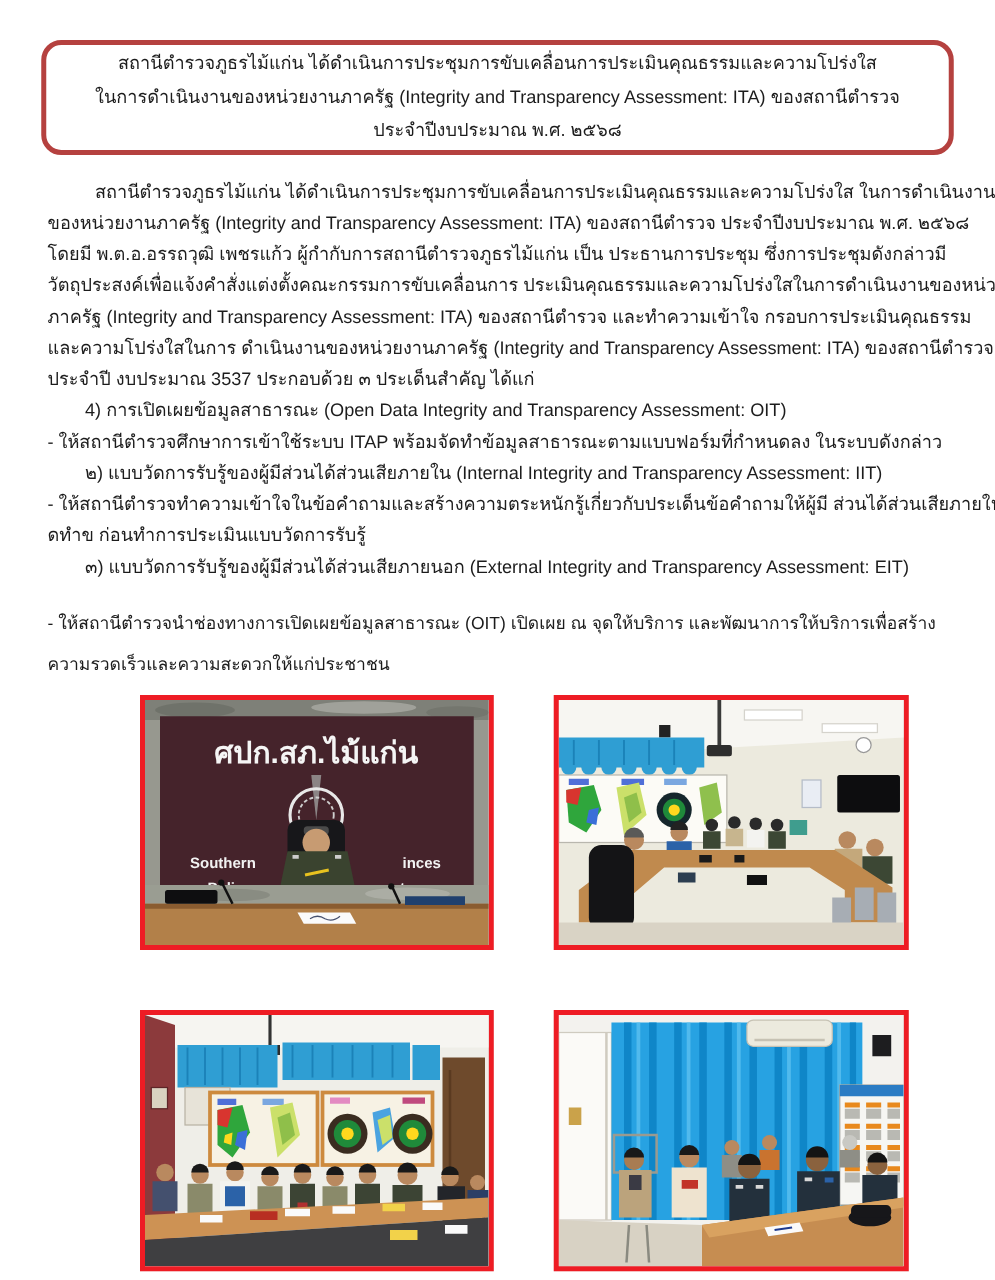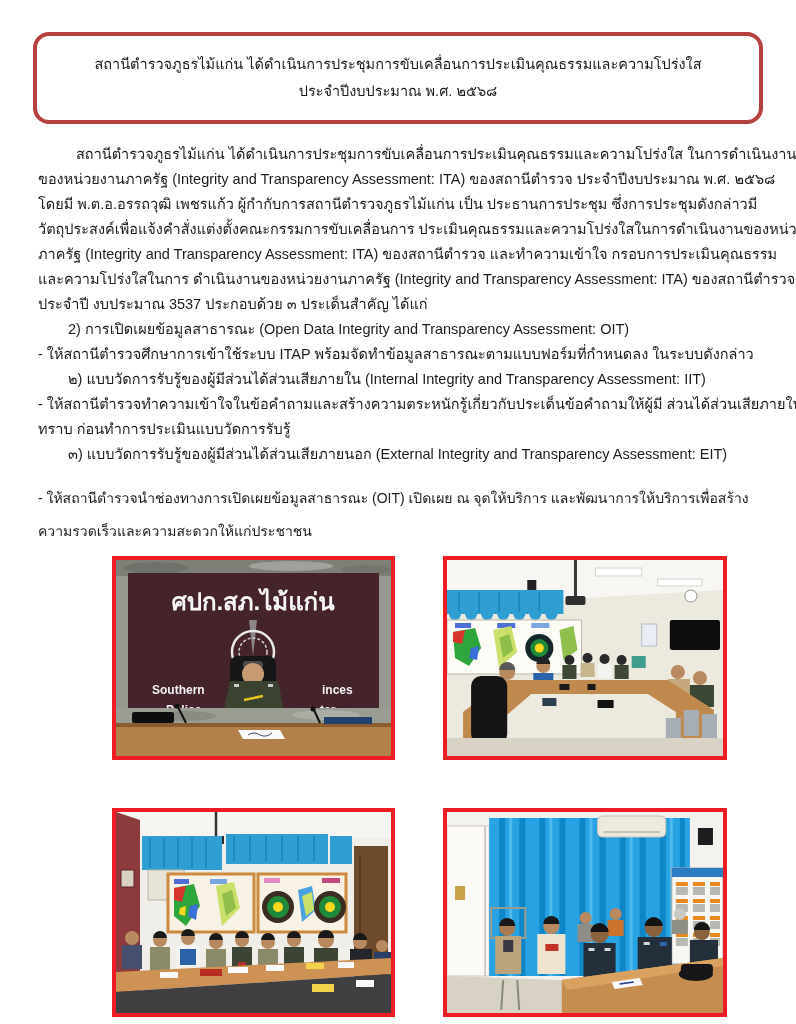--- a/index.html
+++ b/index.html
@@ -37,36 +37,37 @@
   }
   .photo svg { display:block; width:100%; height:100%; }
 </style>
 </head>
 <body>
 
 <div class="page">
 
   <div class="header-box">
     <div class="tline">สถานีตำรวจภูธรไม้แก่น ได้ดำเนินการประชุมการขับเคลื่อนการประเมินคุณธรรมและความโปร่งใส</div>
+    <div class="tline">ในการดำเนินงานของหน่วยงานภาครัฐ (Integrity and Transparency Assessment: ITA) ของสถานีตำรวจ</div>
     <div class="tline">ประจำปีงบประมาณ พ.ศ. ๒๕๖๘</div>
   </div>
 
   <div class="body-text">
     <div class="line indent-para">สถานีตำรวจภูธรไม้แก่น ได้ดำเนินการประชุมการขับเคลื่อนการประเมินคุณธรรมและความโปร่งใส ในการดำเนินงาน</div>
     <div class="line">ของหน่วยงานภาครัฐ (Integrity and Transparency Assessment: ITA) ของสถานีตำรวจ ประจำปีงบประมาณ พ.ศ. ๒๕๖๘</div>
     <div class="line">โดยมี พ.ต.อ.อรรถวุฒิ  เพชรแก้ว  ผู้กำกับการสถานีตำรวจภูธรไม้แก่น เป็น ประธานการประชุม ซึ่งการประชุมดังกล่าวมี</div>
     <div class="line">วัตถุประสงค์เพื่อแจ้งคำสั่งแต่งตั้งคณะกรรมการขับเคลื่อนการ ประเมินคุณธรรมและความโปร่งใสในการดำเนินงานของหน่วย</div>
     <div class="line">ภาครัฐ (Integrity and Transparency Assessment: ITA) ของสถานีตำรวจ และทำความเข้าใจ กรอบการประเมินคุณธรรม</div>
     <div class="line">และความโปร่งใสในการ ดำเนินงานของหน่วยงานภาครัฐ (Integrity and Transparency Assessment: ITA) ของสถานีตำรวจ</div>
     <div class="line">ประจำปี งบประมาณ 3537 ประกอบด้วย ๓ ประเด็นสำคัญ ได้แก่</div>
-    <div class="line indent-item">2) การเปิดเผยข้อมูลสาธารณะ (Open Data Integrity and Transparency Assessment: OIT)</div>
+    <div class="line indent-item">4) การเปิดเผยข้อมูลสาธารณะ (Open Data Integrity and Transparency Assessment: OIT)</div>
     <div class="line">- ให้สถานีตำรวจศึกษาการเข้าใช้ระบบ ITAP พร้อมจัดทำข้อมูลสาธารณะตามแบบฟอร์มที่กำหนดลง ในระบบดังกล่าว</div>
     <div class="line indent-item">๒) แบบวัดการรับรู้ของผู้มีส่วนได้ส่วนเสียภายใน (Internal Integrity and Transparency Assessment: IIT)</div>
     <div class="line">- ให้สถานีตำรวจทำความเข้าใจในข้อคำถามและสร้างความตระหนักรู้เกี่ยวกับประเด็นข้อคำถามให้ผู้มี ส่วนได้ส่วนเสียภายใน</div>
-    <div class="line">ทราบ ก่อนทำการประเมินแบบวัดการรับรู้</div>
+    <div class="line">ดทำข ก่อนทำการประเมินแบบวัดการรับรู้</div>
     <div class="line indent-item">๓) แบบวัดการรับรู้ของผู้มีส่วนได้ส่วนเสียภายนอก (External Integrity and Transparency Assessment: EIT)</div>
   </div>
 
   <div class="closing">
     <div class="line">- ให้สถานีตำรวจนำช่องทางการเปิดเผยข้อมูลสาธารณะ (OIT) เปิดเผย ณ จุดให้บริการ และพัฒนาการให้บริการเพื่อสร้าง</div>
     <div class="line">ความรวดเร็วและความสะดวกให้แก่ประชาชน</div>
   </div>
 
   <div class="photo-grid">
 

